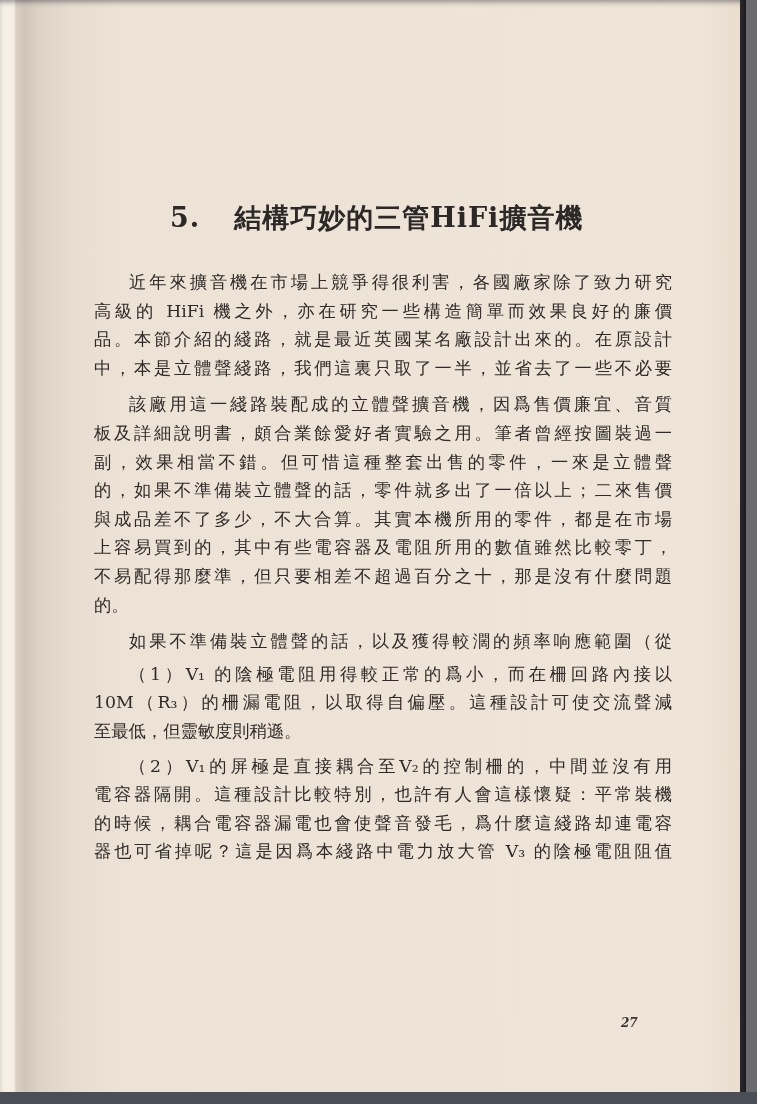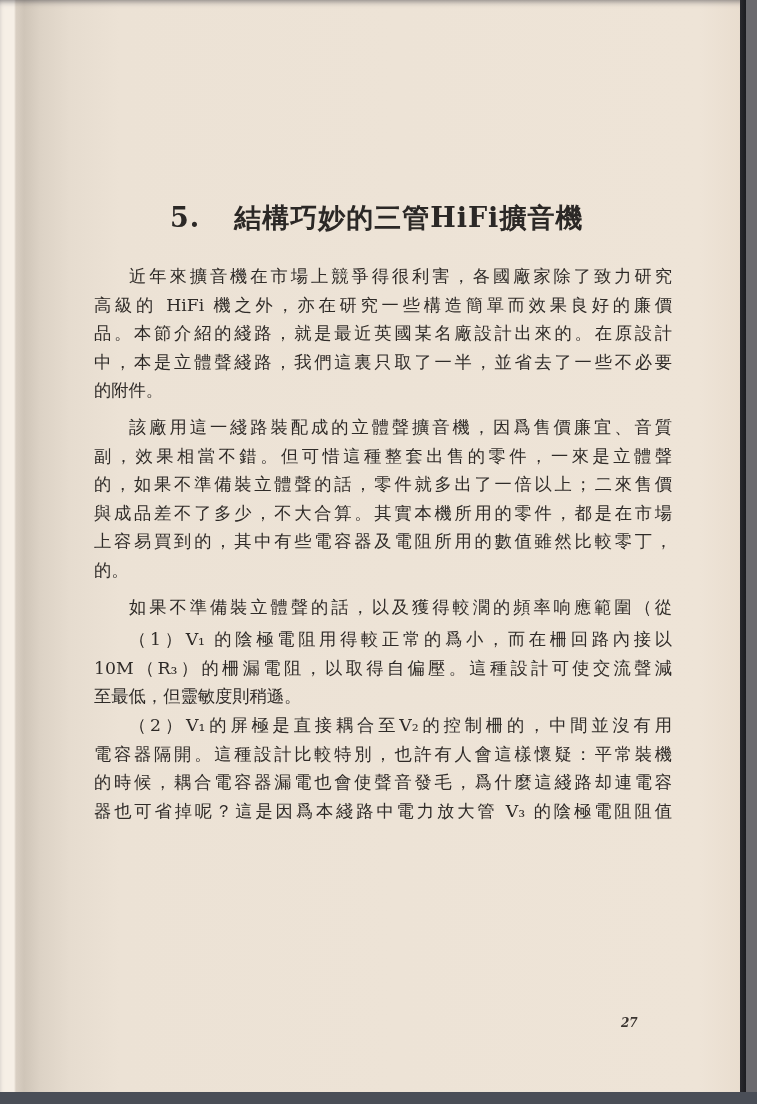--- a/index.html
+++ b/index.html
@@ -29,21 +29,21 @@
     position: absolute; left: 170px; top: 200px; width: 450px;
     font-size: 27px; font-weight: bold; color: #2b2826; letter-spacing: 1px;
     white-space: nowrap;
   }
   .title .num { margin-right: 34px; }
   .body-text {
     position: absolute; left: 94px; top: 262px; width: 578px;
     color: #2f2b28; font-size: 17.3px; line-height: 28.6px;
   }
   .body-text p { margin: 0; text-align: justify; text-align-last: auto; }
-  .body-text p.indent { text-indent: 35px; }
+  .body-text p.indent { text-indent: 35px; margin-top: 6px; }
   .body-text p.gap { margin-top: 8px; }
   .line { display: block; white-space: nowrap; text-align: justify; text-align-last: justify; }
   .line.last { text-align-last: left; }
   .page-num {
     position: absolute; left: 621px; top: 1016px;
     font-size: 12px; font-style: italic; font-weight: bold; color: #3a3430;
   }
 </style>
 </head>
 <body>
@@ -52,28 +52,29 @@
   <div class="title">
     <span class="num">5.</span><span>結構巧妙的三管HiFi擴音機</span>
   </div>
 
   <div class="body-text">
     <p class="indent">
       <span class="line">近年來擴音機在市場上競爭得很利害，各國廠家除了致力研究</span>
       <span class="line" style="text-indent:0">高級的 HiFi 機之外，亦在研究一些構造簡單而效果良好的廉價</span>
       <span class="line" style="text-indent:0">品。本節介紹的綫路，就是最近英國某名廠設計出來的。在原設計</span>
       <span class="line" style="text-indent:0">中，本是立體聲綫路，我們這裏只取了一半，並省去了一些不必要</span>
-      <span class="line last" style="text-indent:0">的附件。</span>
     </p>
     <p class="indent gap">
       <span class="line">該廠用這一綫路裝配成的立體聲擴音機，因爲售價廉宜、音質</span>
+      <span class="line" style="text-indent:0">板及詳細說明書，頗合業餘愛好者實驗之用。筆者曾經按圖裝過一</span>
       <span class="line" style="text-indent:0">副，效果相當不錯。但可惜這種整套出售的零件，一來是立體聲</span>
       <span class="line" style="text-indent:0">的，如果不準備裝立體聲的話，零件就多出了一倍以上；二來售價</span>
       <span class="line" style="text-indent:0">與成品差不了多少，不大合算。其實本機所用的零件，都是在市場</span>
       <span class="line" style="text-indent:0">上容易買到的，其中有些電容器及電阻所用的數值雖然比較零丁，</span>
+      <span class="line" style="text-indent:0">不易配得那麼準，但只要相差不超過百分之十，那是沒有什麼問題</span>
       <span class="line last" style="text-indent:0">的。</span>
     </p>
     <p class="indent gap">
       <span class="line">如果不準備裝立體聲的話，以及獲得較濶的頻率响應範圍（從</span>
     </p>
     <p class="indent" style="margin-top:4px">
       <span class="line">（1）V₁ 的陰極電阻用得較正常的爲小，而在柵回路內接以</span>
       <span class="line" style="text-indent:0">10M（R₃）的柵漏電阻，以取得自偏壓。這種設計可使交流聲減</span>
       <span class="line last" style="text-indent:0">至最低，但靈敏度則稍遜。</span>
     </p>

